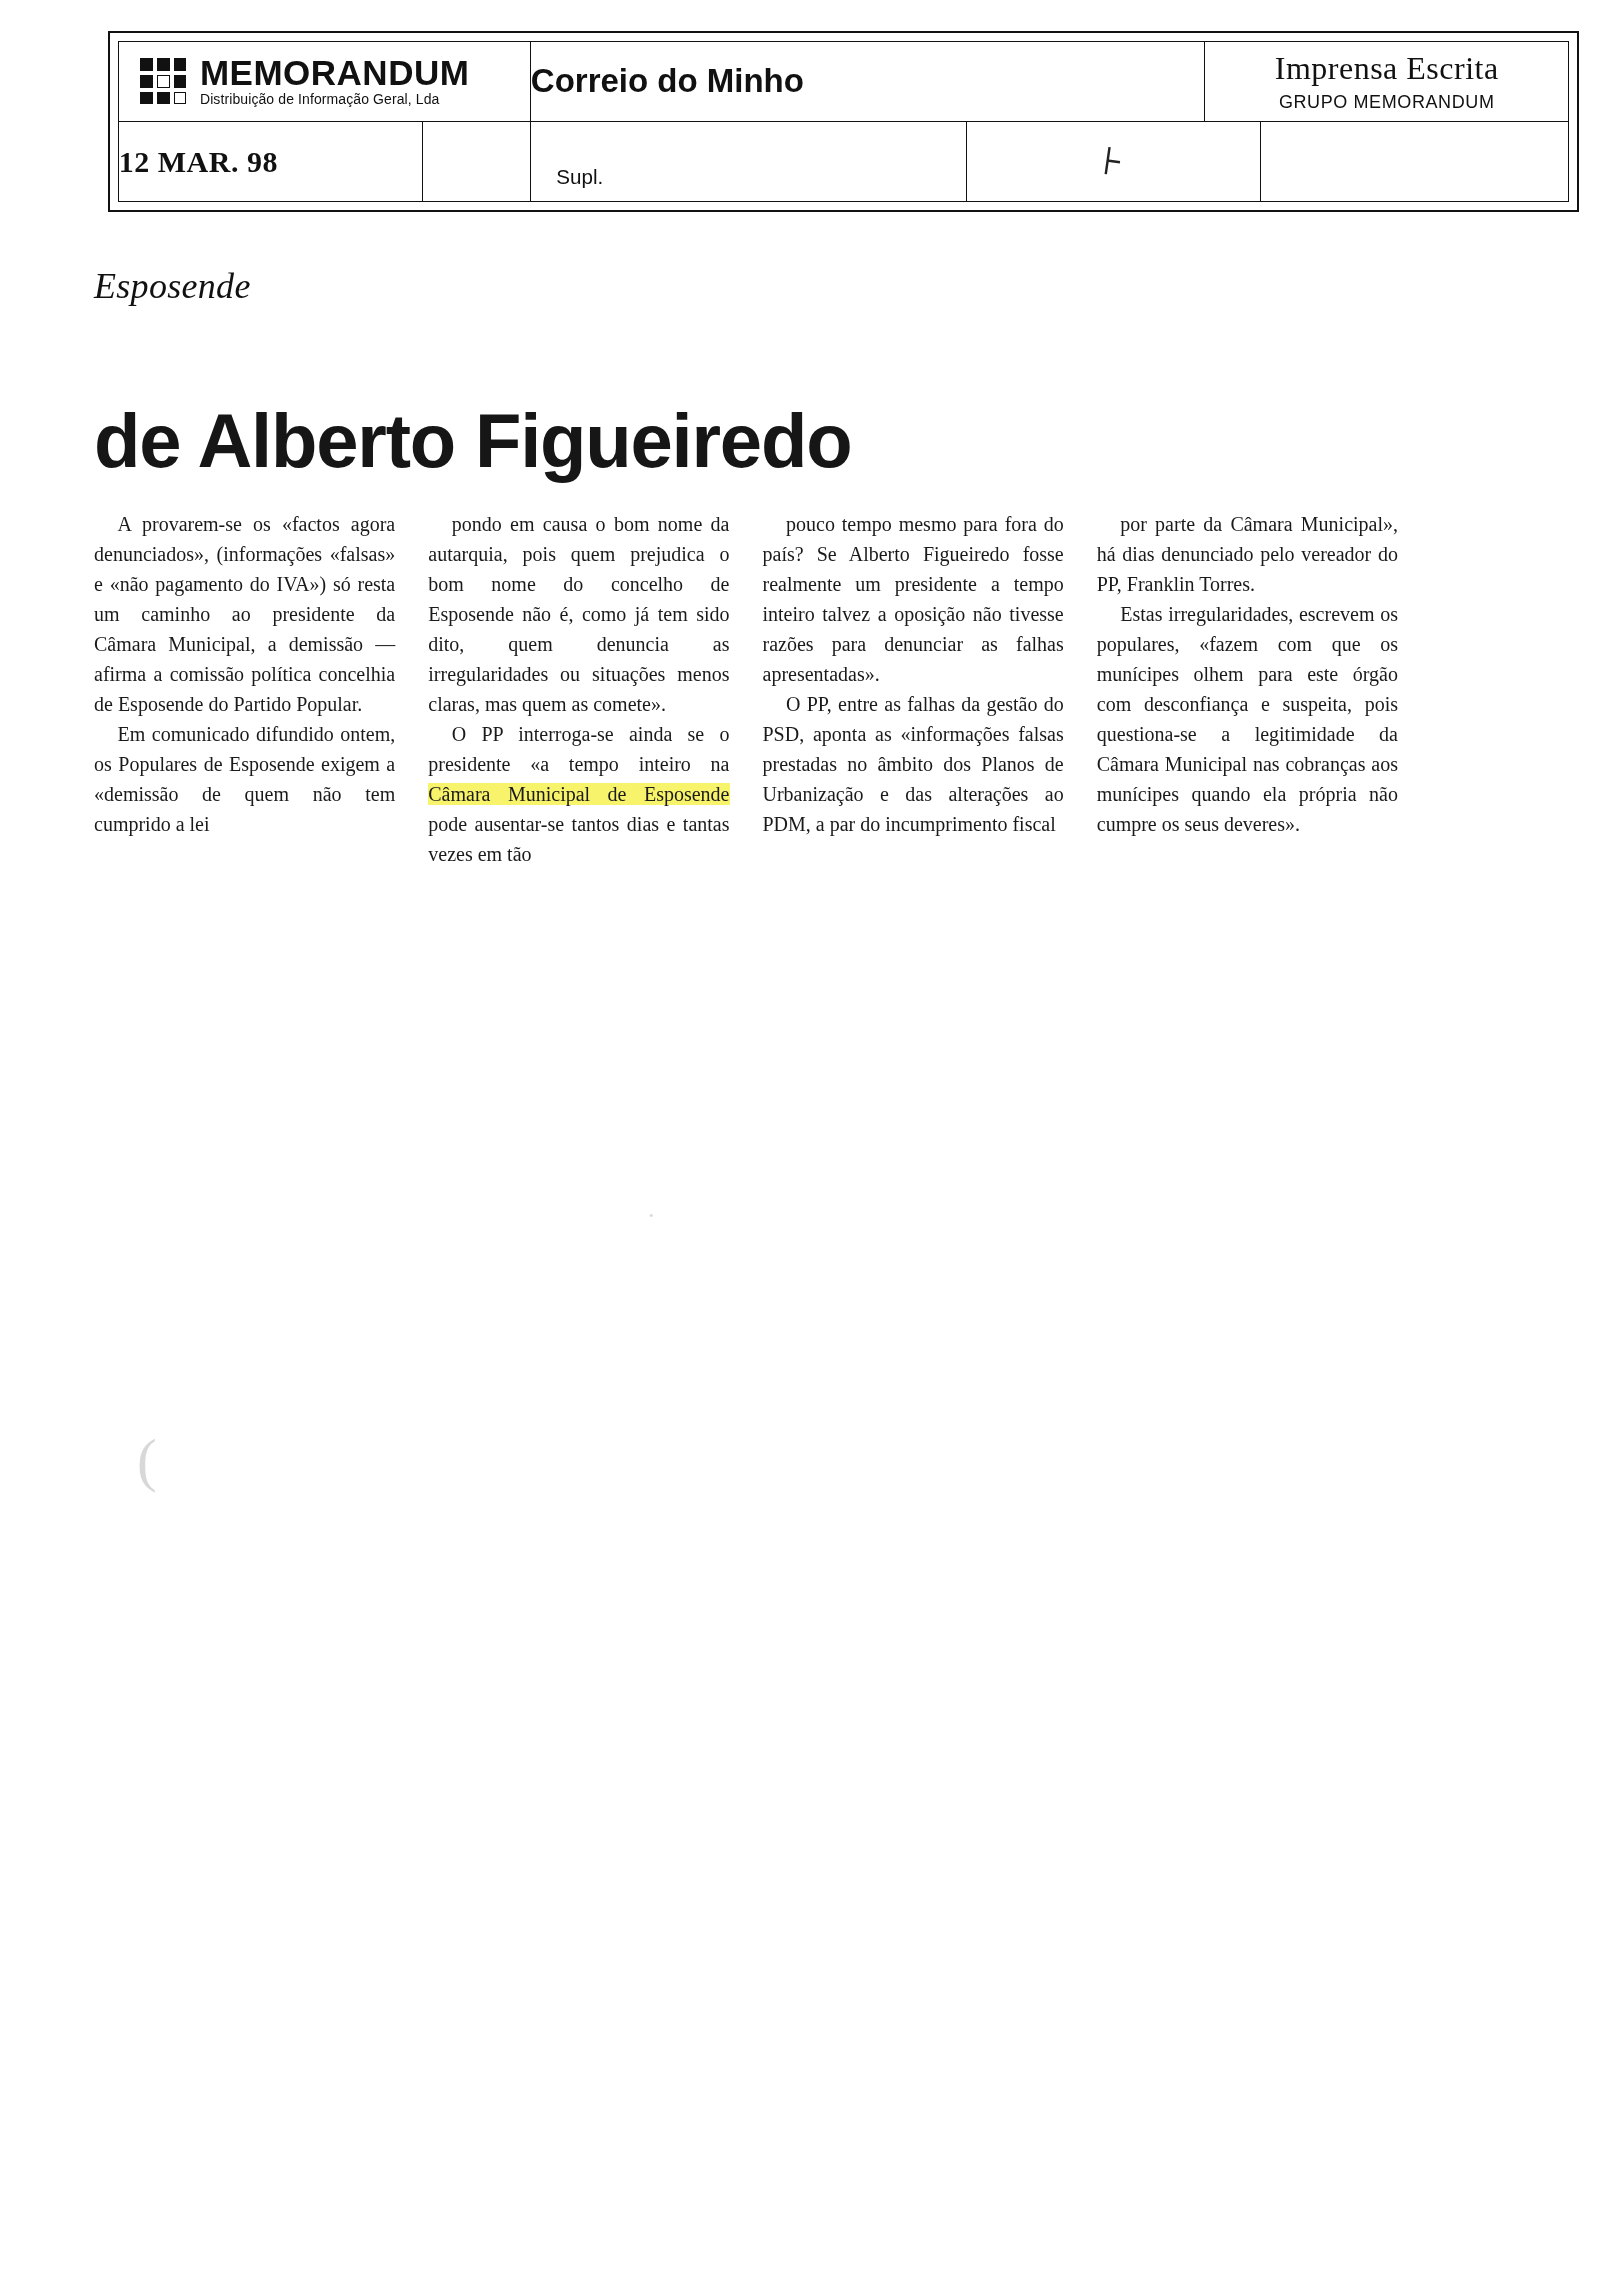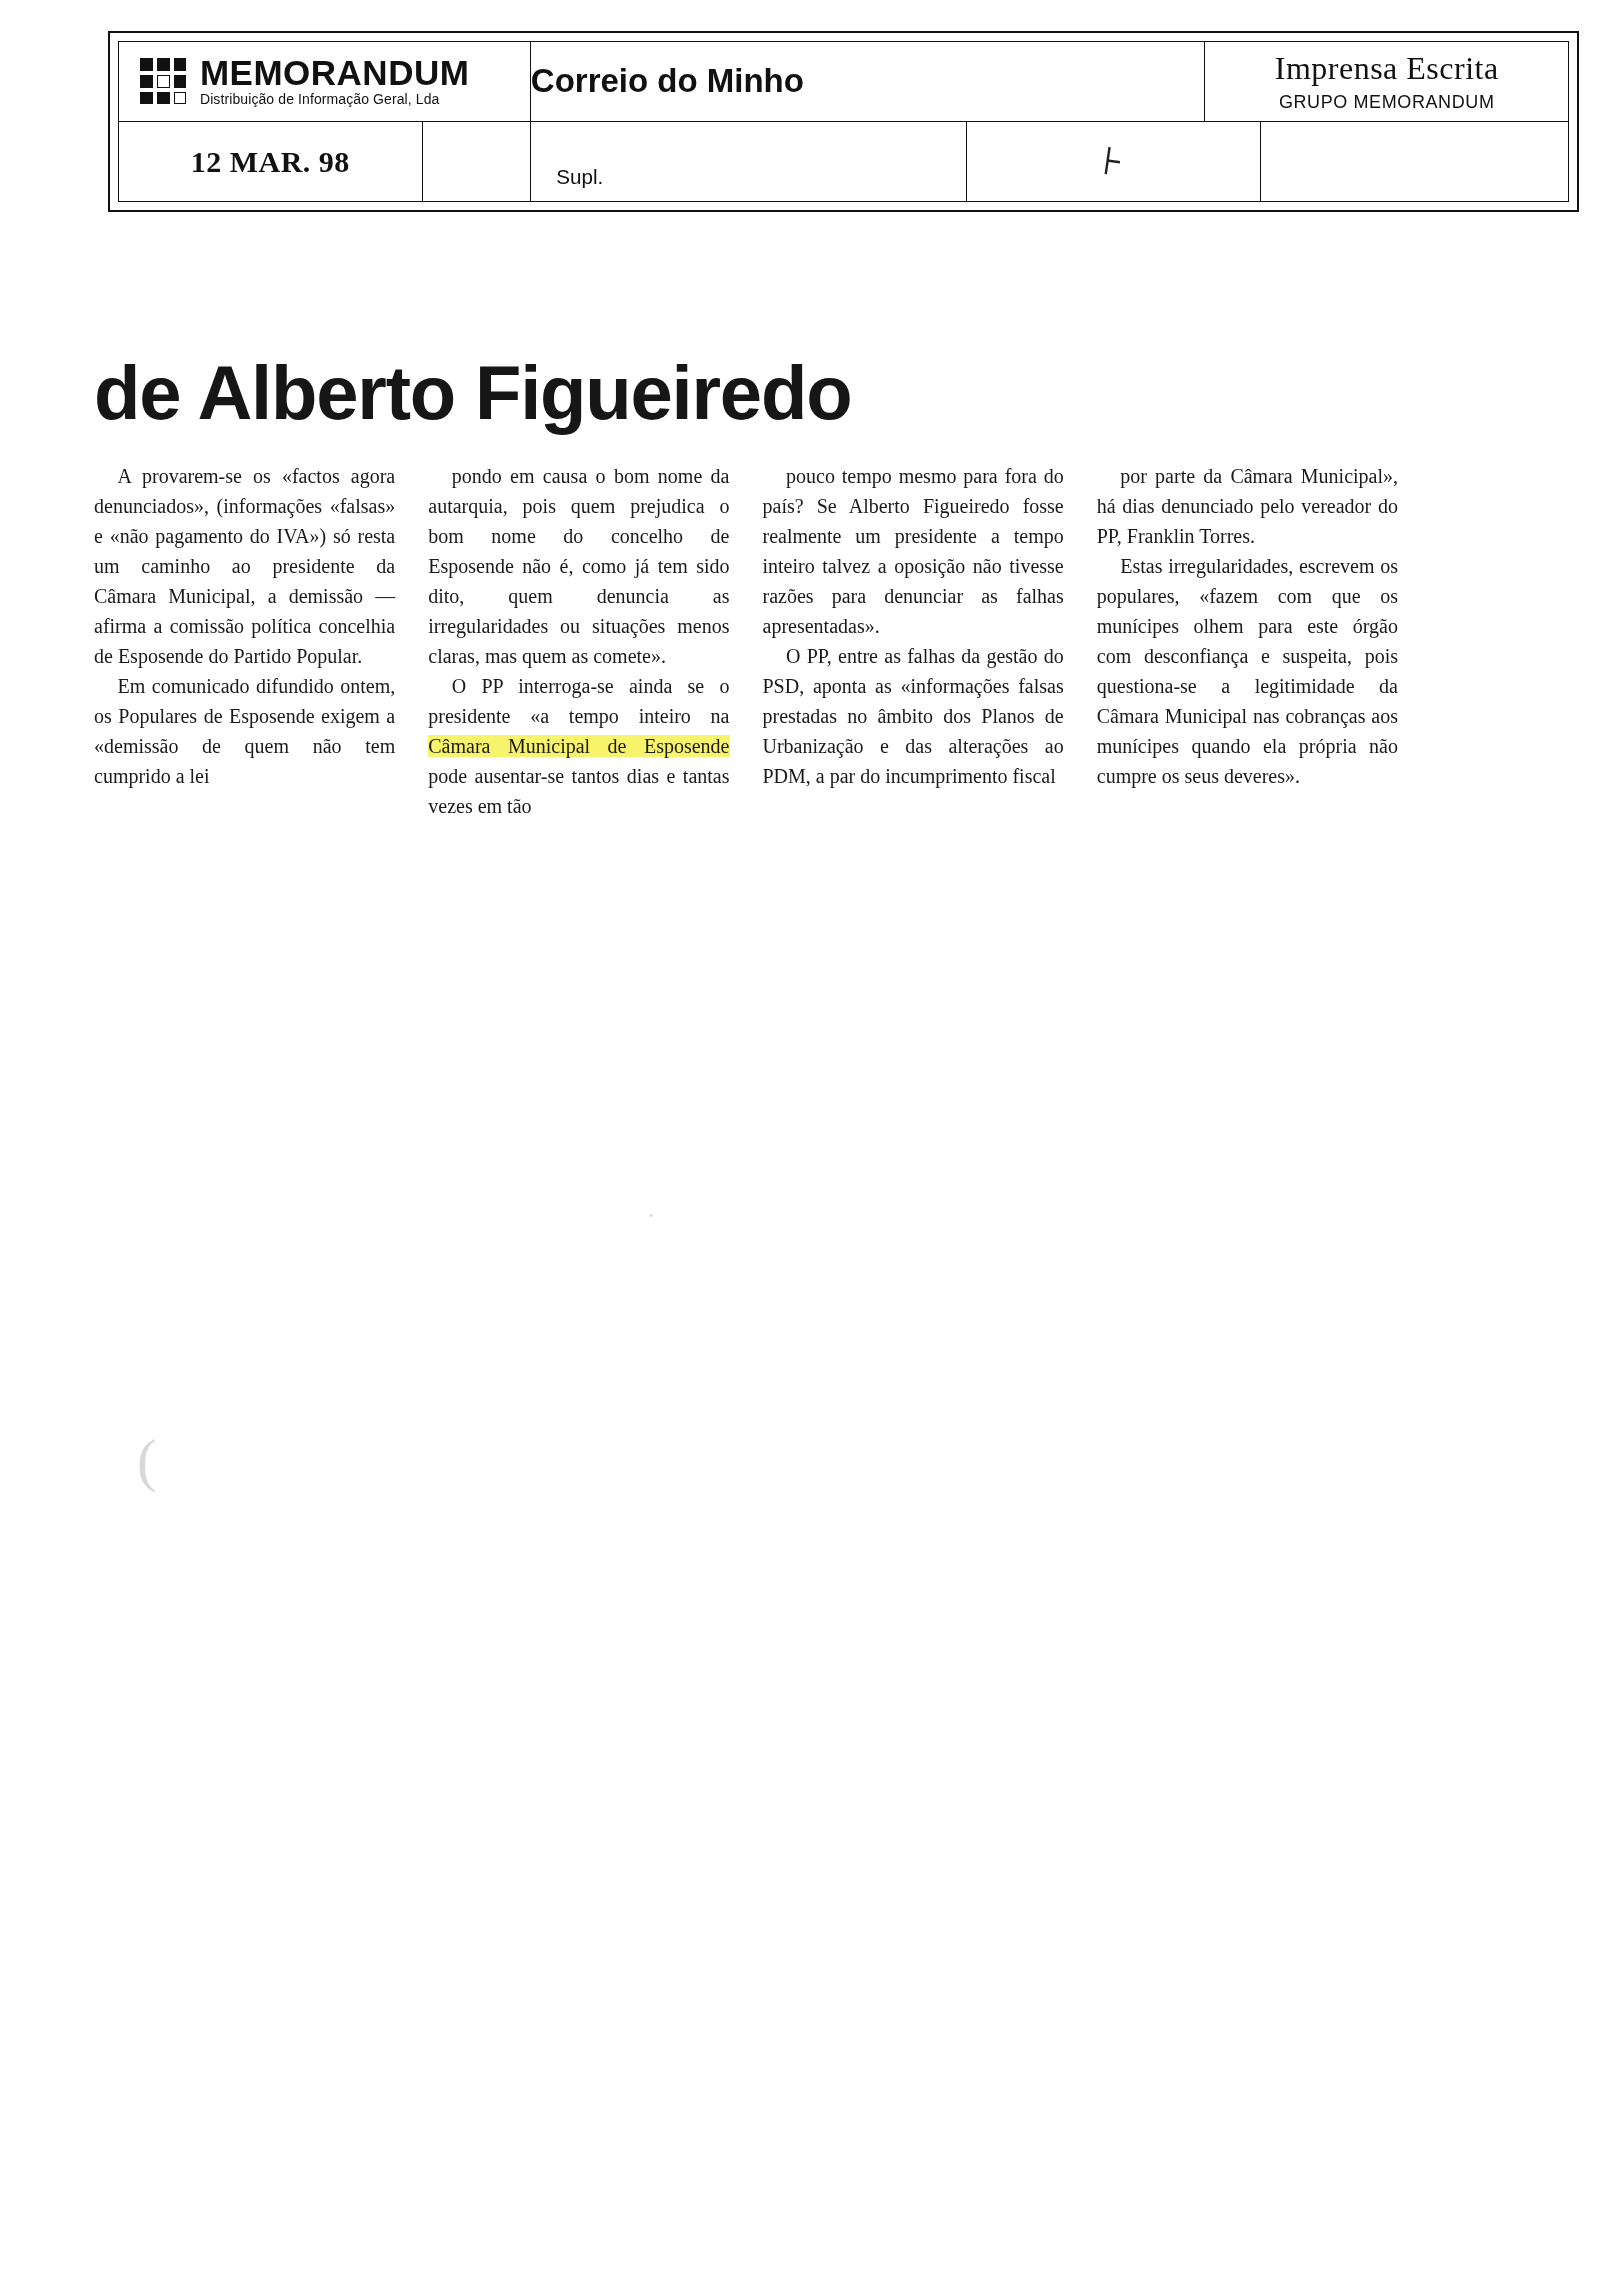--- a/index.html
+++ b/index.html
@@ -113,21 +113,20 @@
     font-size: 18px;
     letter-spacing: 0.6px;
     margin-top: 4.9px;
   }
 
   
   .date-cell {
     width: 304px;
     display: flex;
     align-items: center;
-    justify-content: center;
   }
   .date-text {
     font-family: "Liberation Serif", serif;
     font-weight: bold;
     font-size: 30px;
     letter-spacing: 0.5px;
   }
   .narrow-cell { width: 108px; }
   .supl-cell {
     width: 436px;
@@ -256,20 +255,21 @@
       <div class="cell brd-r mark-cell">
         <span class="hand-mark">⊦</span>
       </div>
       <div class="cell blank-cell"></div>
     </div>
 
   </div>
 </div>
 
 <div class="article">
+  <div class="kicker">Esposende</div>
   <h1 class="headline">
     <br>
     <span>de Alberto Figueiredo</span>
   </h1>
 
   <div class="columns">
 
     <div class="col">
       <p class="first">A provarem-se os «factos agora denunciados», (informações «falsas» e «não pagamento do IVA») só resta um caminho ao presidente da Câmara Municipal, a demissão — afirma a comissão política concelhia de Esposende do Partido Popular.</p>
       <p>Em comunicado difundido ontem, os Populares de Esposende exigem a «demissão de quem não tem cumprido a lei</p>

